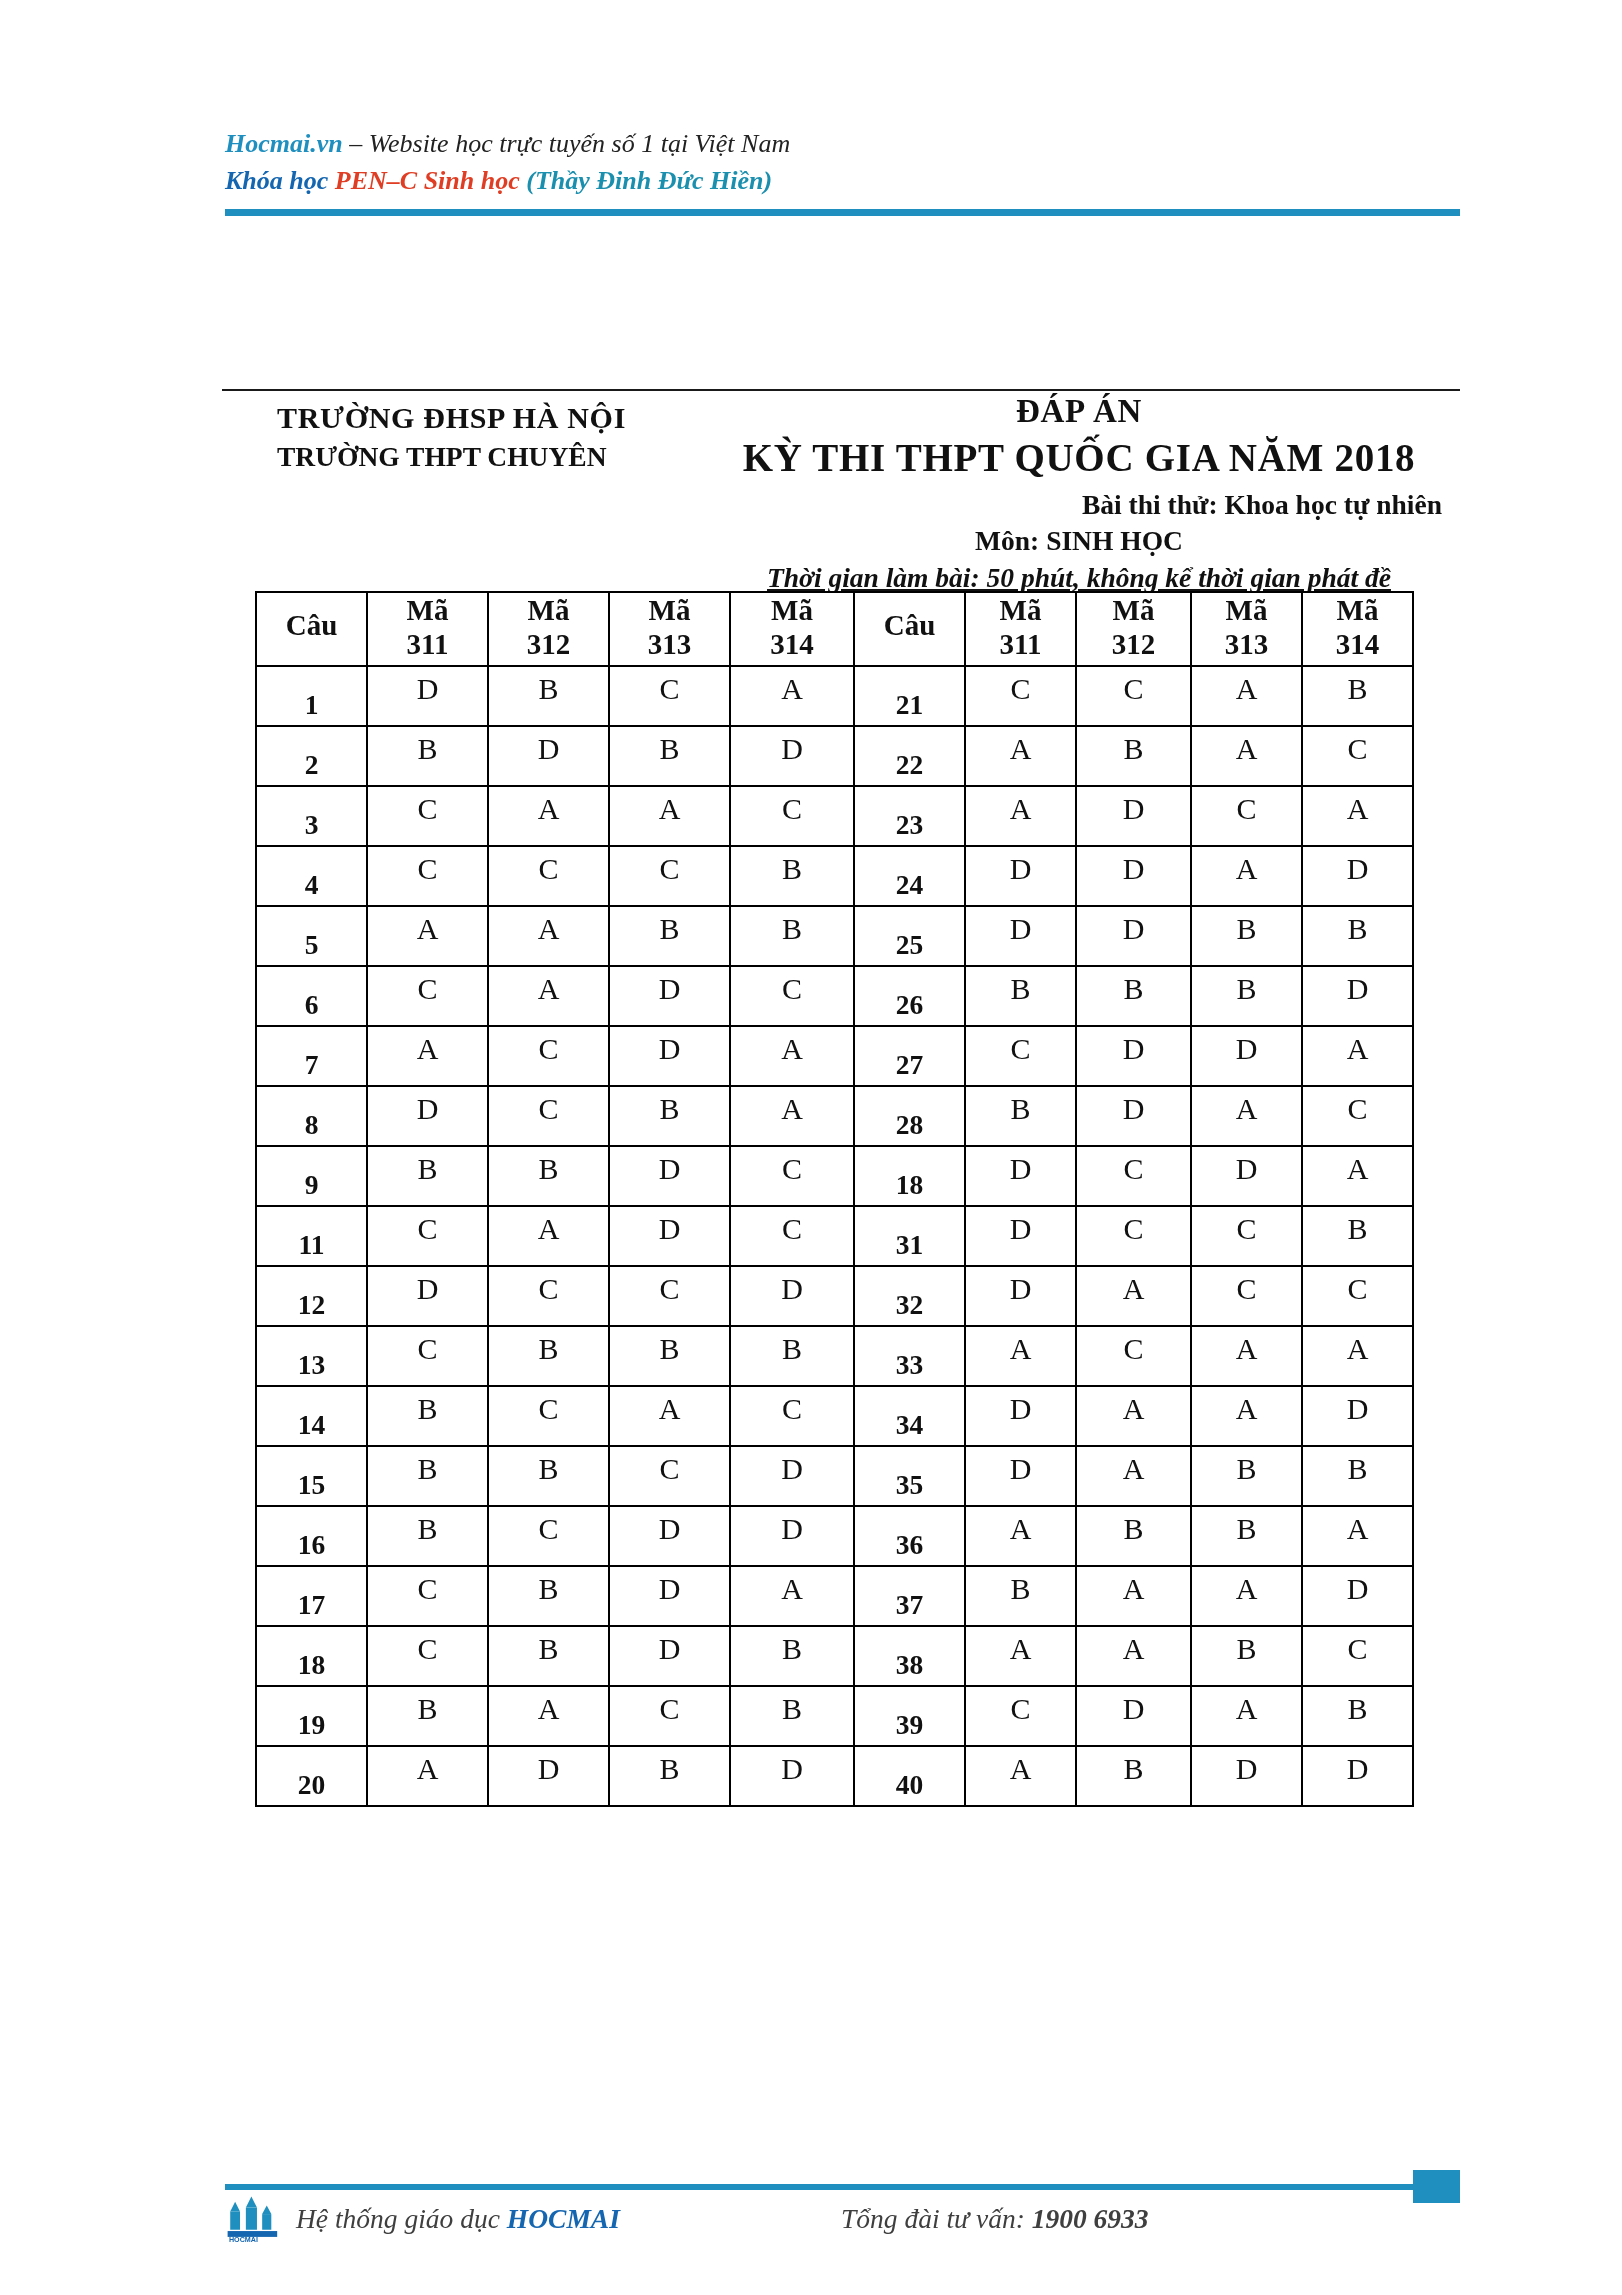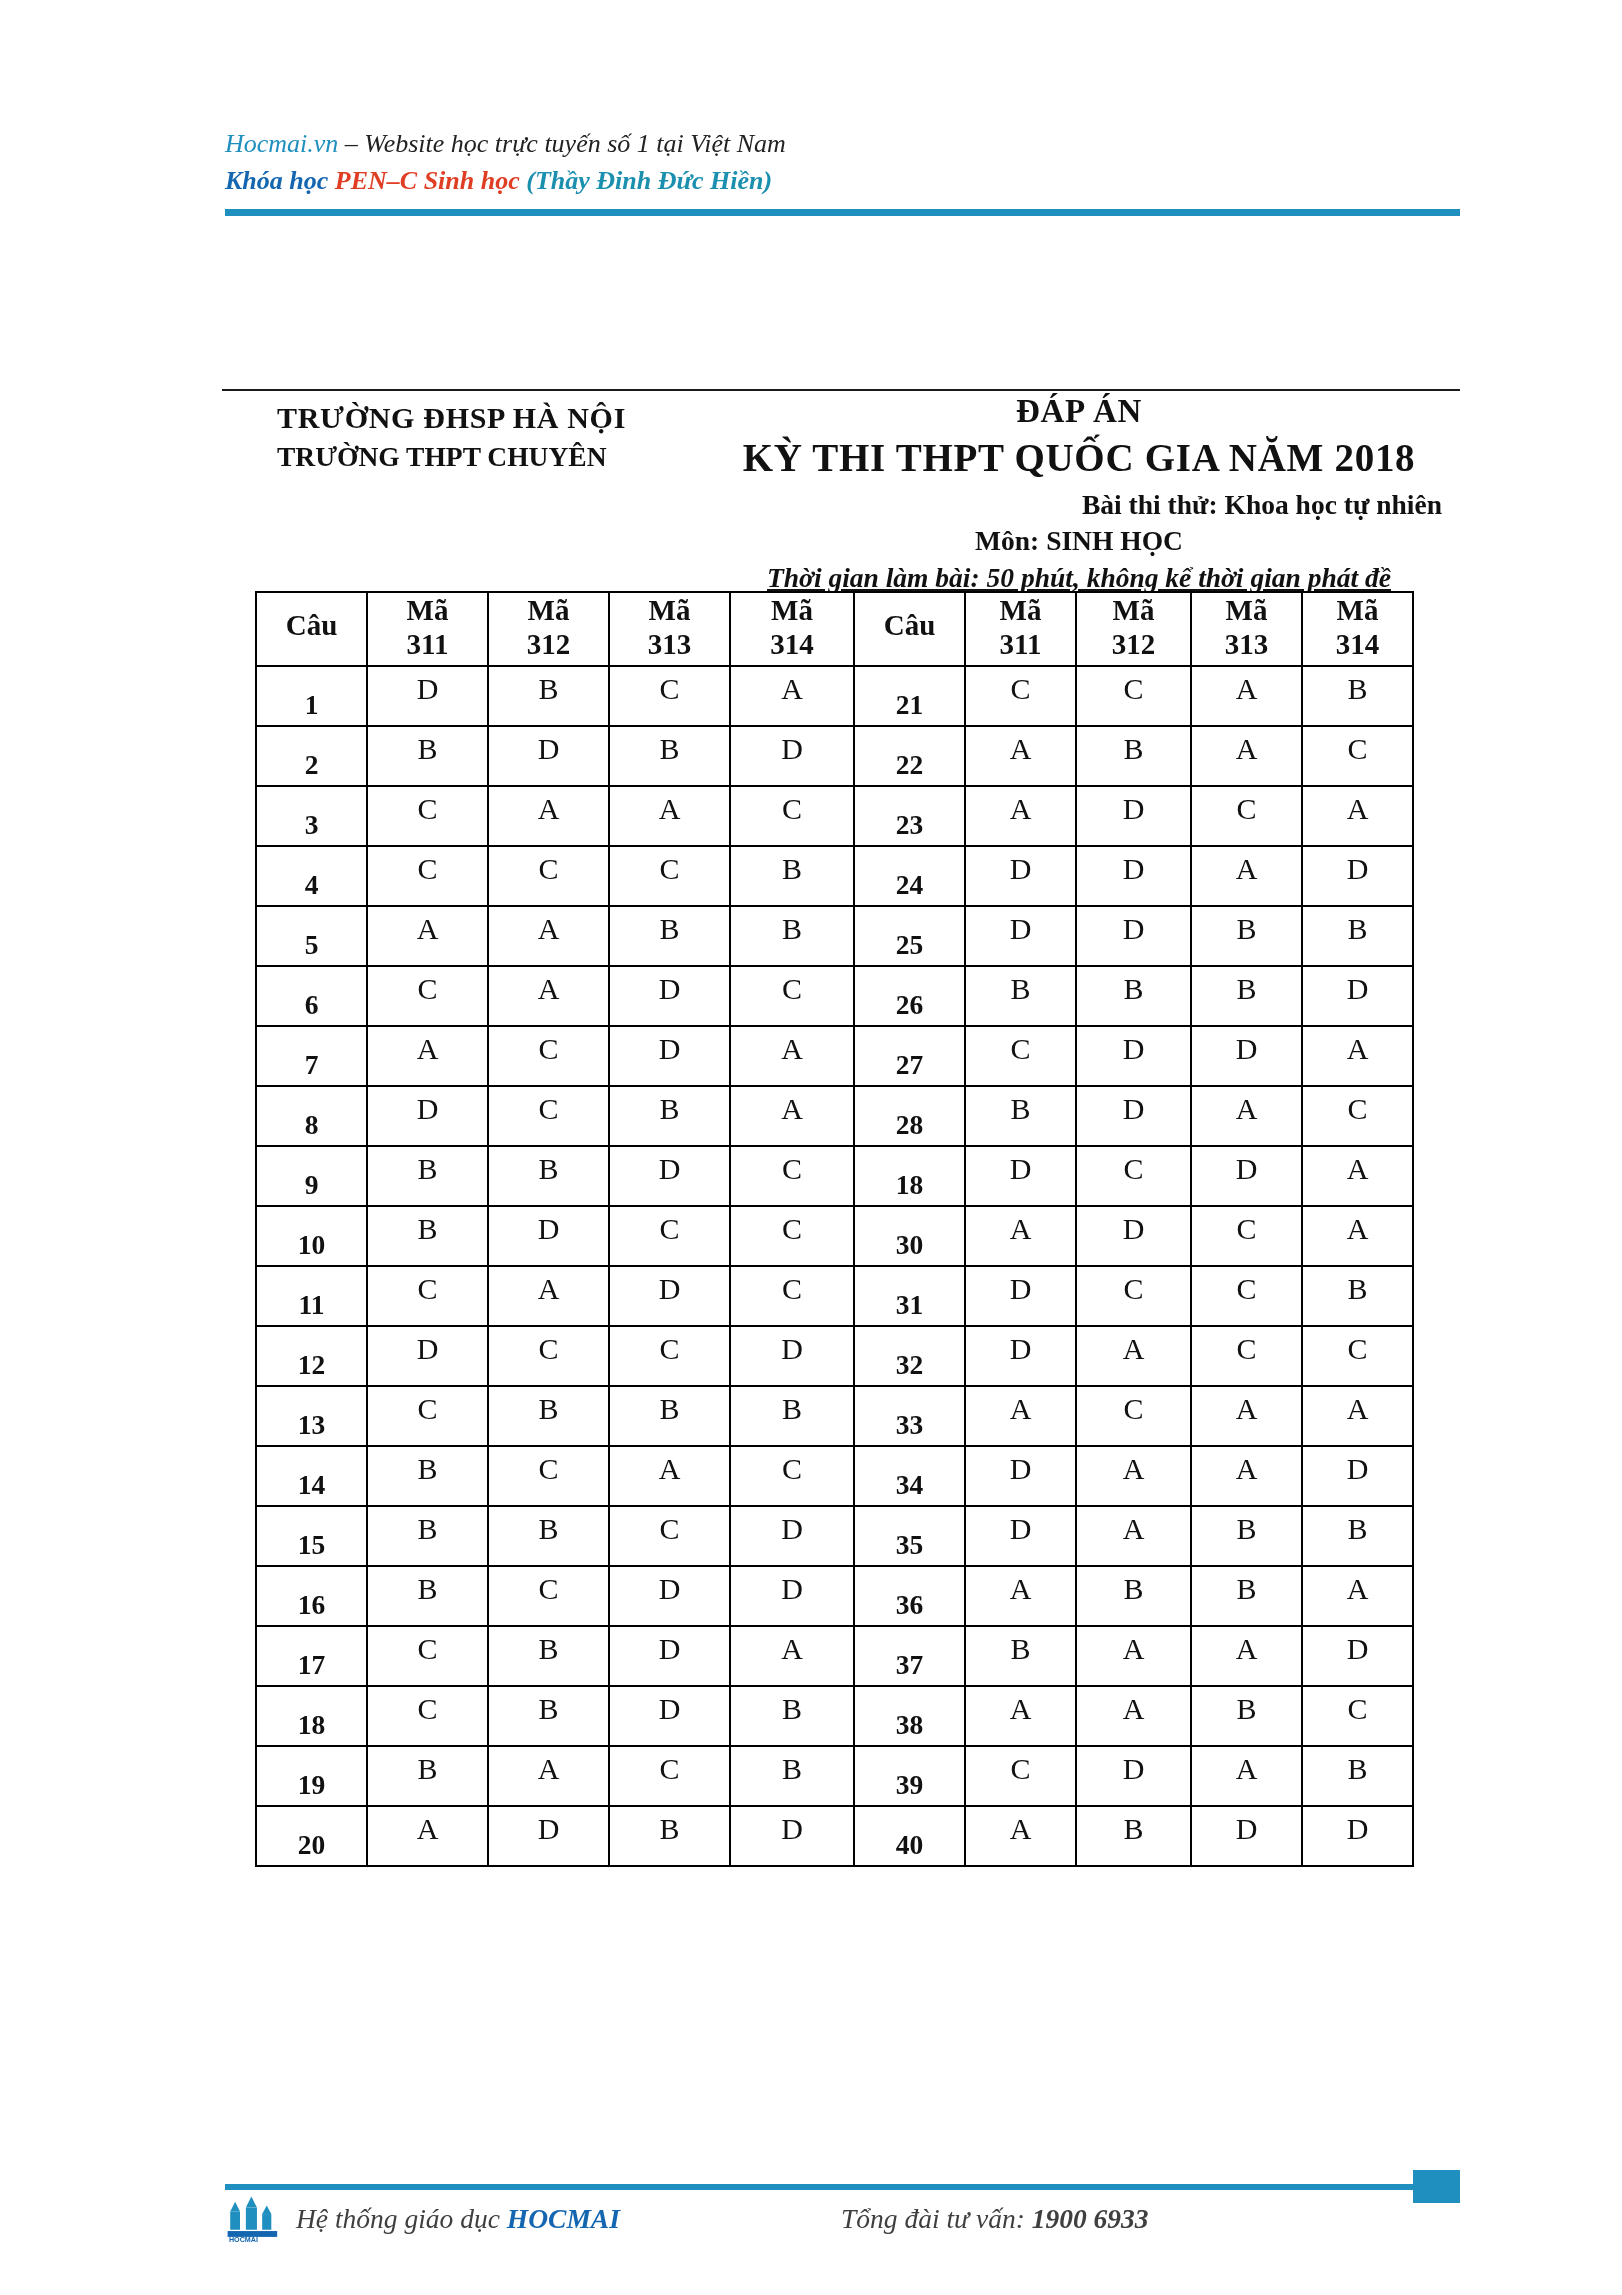--- a/index.html
+++ b/index.html
@@ -17,21 +17,21 @@
     overflow:hidden;
   }
   .page{position:absolute;inset:0;}
 
   
   .site-line{
     position:absolute;left:225px;top:128px;
     font-size:26px;font-style:italic;line-height:1.2;color:#222;
     white-space:nowrap;
   }
-  .site-name{color:var(--accent);font-weight:normal;}
+  .site-name{color:var(--accent);font-weight:bold;}
   .course-line{
     position:absolute;left:225px;top:165px;
     font-size:26px;font-style:italic;font-weight:bold;line-height:1.2;
     white-space:nowrap;
   }
   .course-prefix{color:var(--brand-blue);}
   .course-name{color:var(--brand-red);}
   .course-teacher{color:#1a8fae;}
   .header-rule{
     position:absolute;left:225px;top:209px;width:1235px;height:6.5px;
@@ -286,32 +286,20 @@
           <td class="acell">B</td>
           <td class="acell">D</td>
           <td class="acell">C</td>
           <td class="qcell">18</td>
           <td class="acell">D</td>
           <td class="acell">C</td>
           <td class="acell">D</td>
           <td class="acell">A</td>
         </tr>
         <tr>
-          <td class="qcell">10</td>
-          <td class="acell">B</td>
-          <td class="acell">D</td>
-          <td class="acell">C</td>
-          <td class="acell">C</td>
-          <td class="qcell">30</td>
-          <td class="acell">A</td>
-          <td class="acell">D</td>
-          <td class="acell">C</td>
-          <td class="acell">A</td>
-        </tr>
-        <tr>
           <td class="qcell">11</td>
           <td class="acell">C</td>
           <td class="acell">A</td>
           <td class="acell">D</td>
           <td class="acell">C</td>
           <td class="qcell">31</td>
           <td class="acell">D</td>
           <td class="acell">C</td>
           <td class="acell">C</td>
           <td class="acell">B</td>

